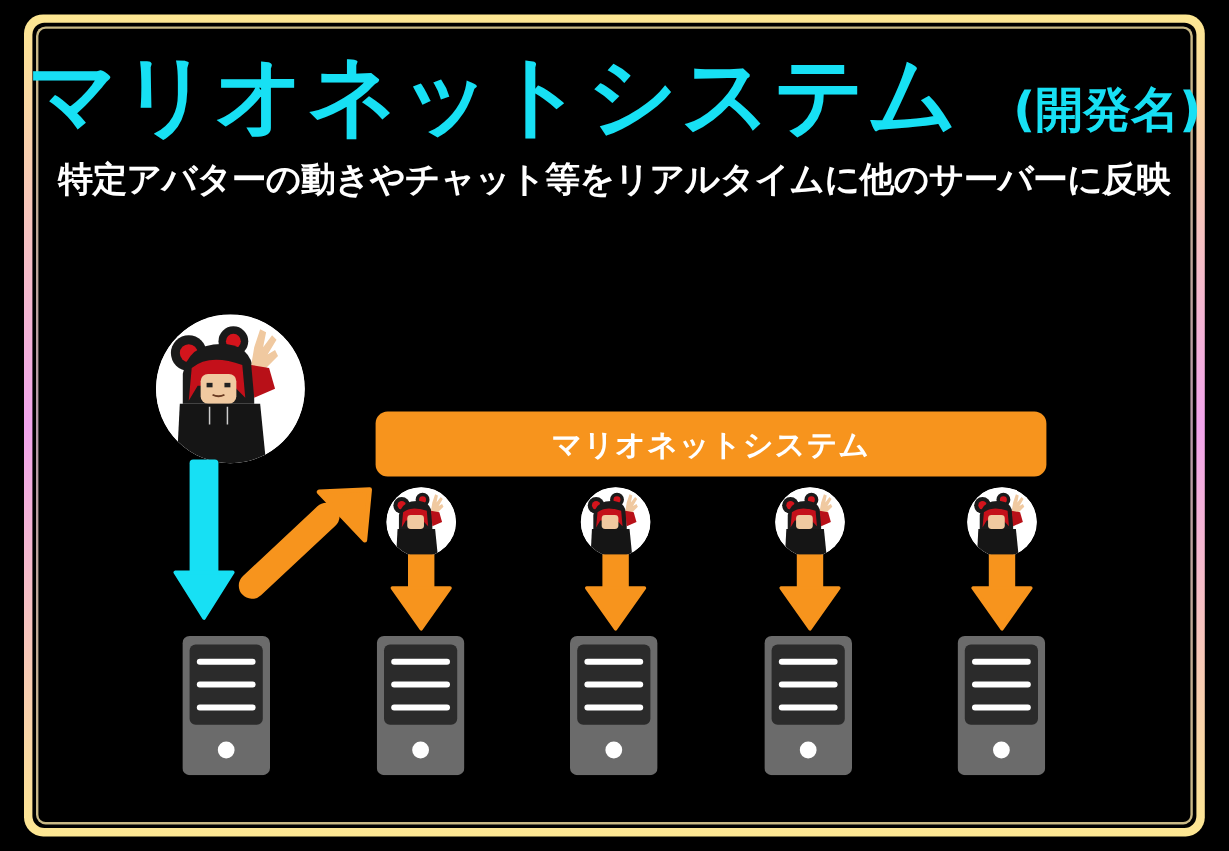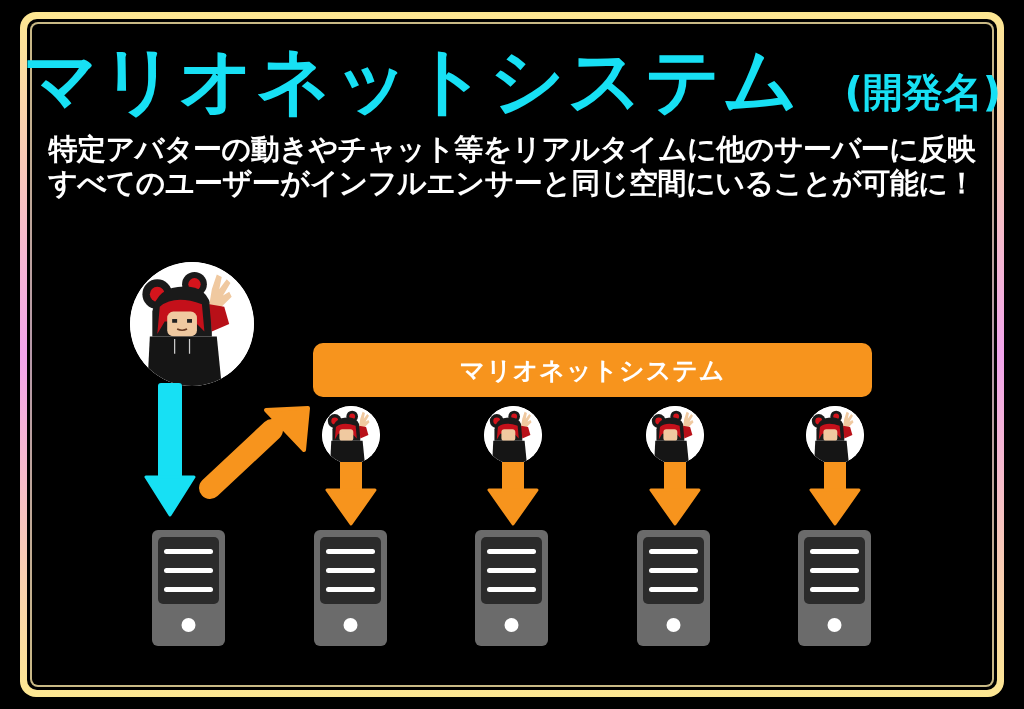--- a/index.html
+++ b/index.html
@@ -59,21 +59,20 @@
     </div>
   </div>
 </div>
 
 <div class="title">
   <span class="main">マリオネットシステム</span><span class="sub">(開発名)</span>
 </div>
 
 <div class="subtitle">
   <div>特定アバターの動きやチャット等をリアルタイムに他のサーバーに反映</div>
-  <div>すべてのユーザーがインフルエンサーと同じ空間にいることが可能に！</div>
 </div>
 
 <div class="system-bar">
   <span>マリオネットシステム</span>
 </div>
 
 <div class="avatar" style="left:130px; top:262px; width:124px; height:124px;">
   <svg viewBox="0 0 100 100">
     <circle cx="50" cy="50" r="50" fill="#fff"></circle>
 

